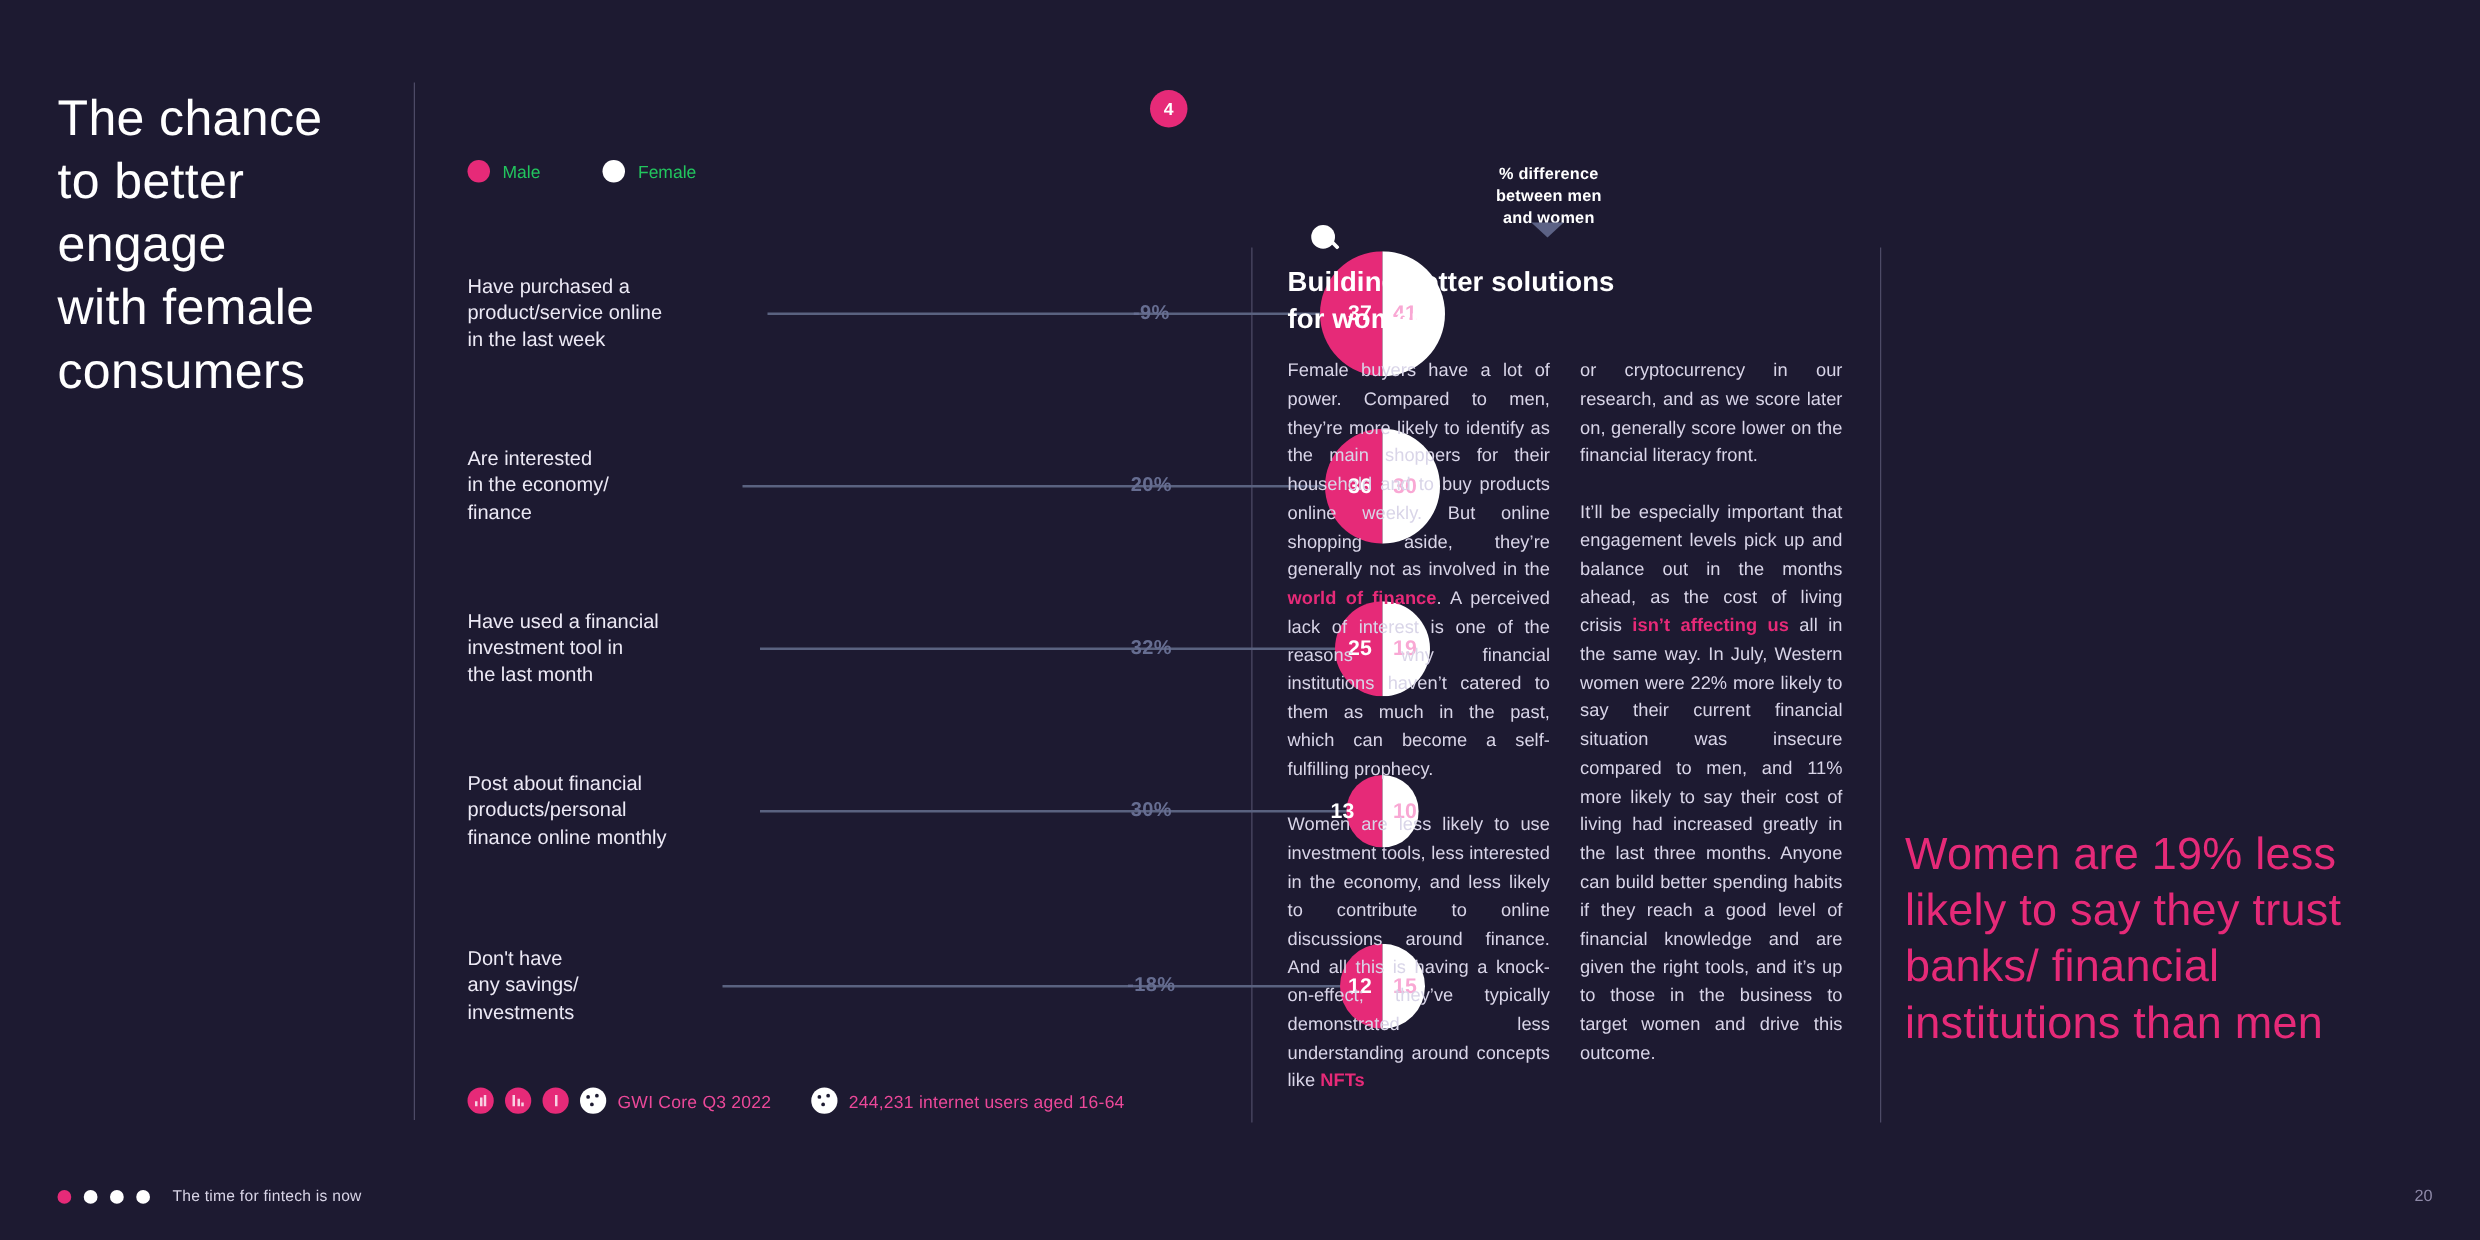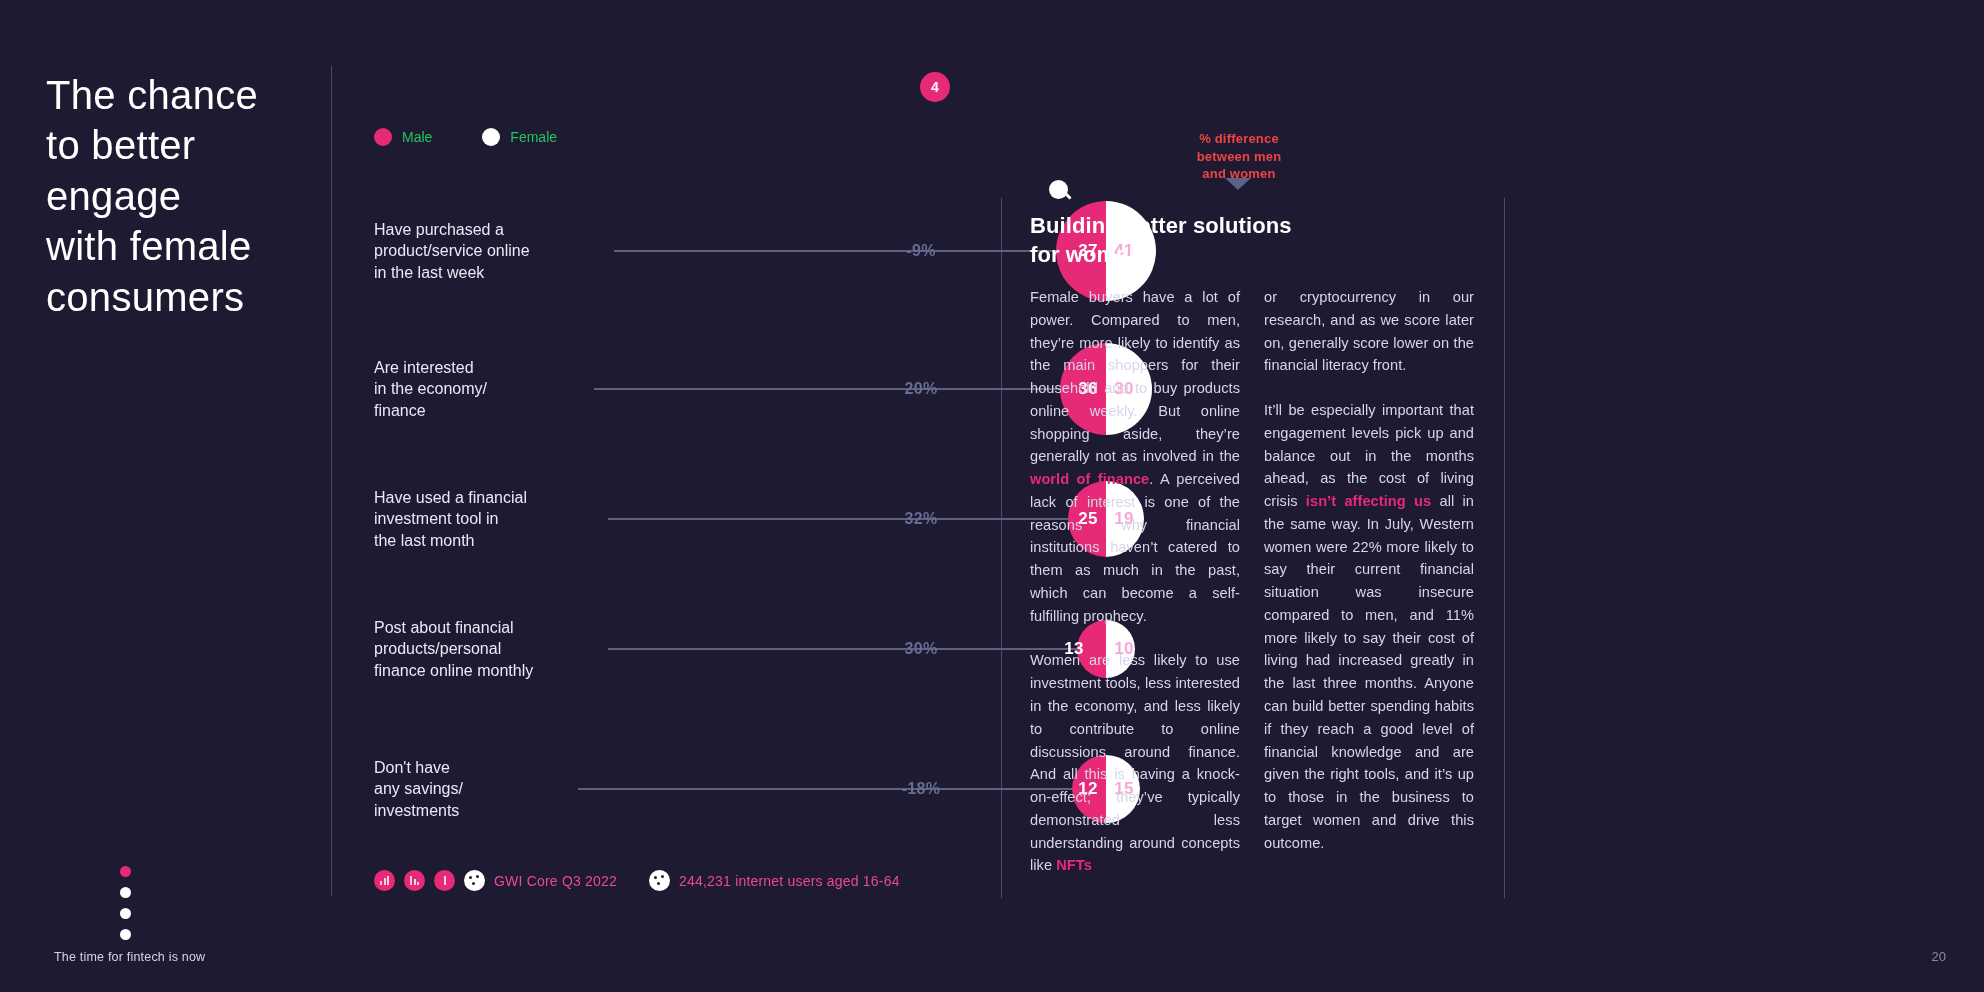--- a/index.html
+++ b/index.html
@@ -79,21 +79,21 @@
   .legend-gap { width: 26px; }
 
   .diff-header {
     position: absolute;
     left: 838px; top: 130px;
     width: 140px;
     text-align: center;
     font-size: 13px;
     font-weight: 700;
     line-height: 1.35;
-    color: #ef4444;
+    color: #ffffff;
     letter-spacing: .2px;
   }
   .diff-arrow {
     position: absolute;
     left: 894px; top: 178px;
     width: 0; height: 0;
     border-left: 13px solid transparent;
     border-right: 13px solid transparent;
     border-top: 12px solid #5c6285;
   }
@@ -252,21 +252,21 @@
     font-weight: 300;
     line-height: 1.25;
     color: #e62a78;
     letter-spacing: .2px;
   }
 
   
   .footer {
     position: absolute;
     left: 46px; bottom: 28px;
-    display: flex; align-items: center; gap: 10px; flex-direction: column;
+    display: flex; align-items: center; gap: 10px;
   }
   .fdot { width: 11px; height: 11px; border-radius: 50%; background: #ffffff; }
   .fdot.active { background: #e62a78; }
   .footer-label {
     margin-left: 8px;
     font-size: 12.5px;
     font-weight: 300;
     color: #d8d4e6;
     letter-spacing: .2px;
   }
@@ -418,20 +418,21 @@
           <p>Female buyers have a lot of power. Compared to men, they’re more likely to identify as the main shoppers for their household and to buy products online weekly. But online shopping aside, they’re generally not as involved in the <span class="hl">world of finance</span>. A perceived lack of interest is one of the reasons why financial institutions haven’t catered to them as much in the past, which can become a self-fulfilling prophecy.</p>
           <p>Women are less likely to use investment tools, less interested in the economy, and less likely to contribute to online discussions around finance. And all this is having a knock-on-effect; they’ve typically demonstrated less understanding around concepts like <span class="hl">NFTs</span></p>
         </div>
       <div class="col" id="article-col-2">
           <p>or cryptocurrency in our research, and as we score later on, generally score lower on the financial literacy front.</p>
           <p>It’ll be especially important that engagement levels pick up and balance out in the months ahead, as the cost of living crisis <span class="hl">isn’t affecting us</span> all in the same way. In July, Western women were 22% more likely to say their current financial situation was insecure compared to men, and 11% more likely to say their cost of living had increased greatly in the last three months. Anyone can build better spending habits if they reach a good level of financial knowledge and are given the right tools, and it’s up to those in the business to target women and drive this outcome.</p>
         </div>
     </div>
   </div>
 
+  <div class="pullquote">Women are 19% less likely to say they trust banks/ financial institutions than men</div>
 
   <div class="footer">
     <span class="fdot active"></span>
     <span class="fdot"></span>
     <span class="fdot"></span>
     <span class="fdot"></span>
     <span class="footer-label">The time for fintech is now</span>
   </div>
   <div class="page-num">20</div>
 

